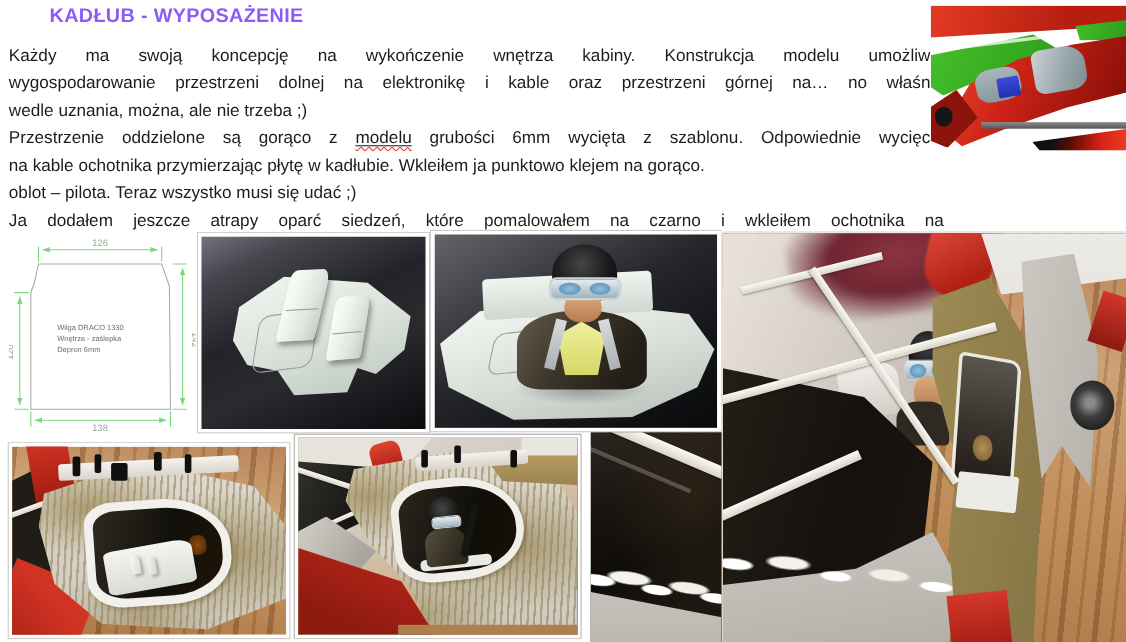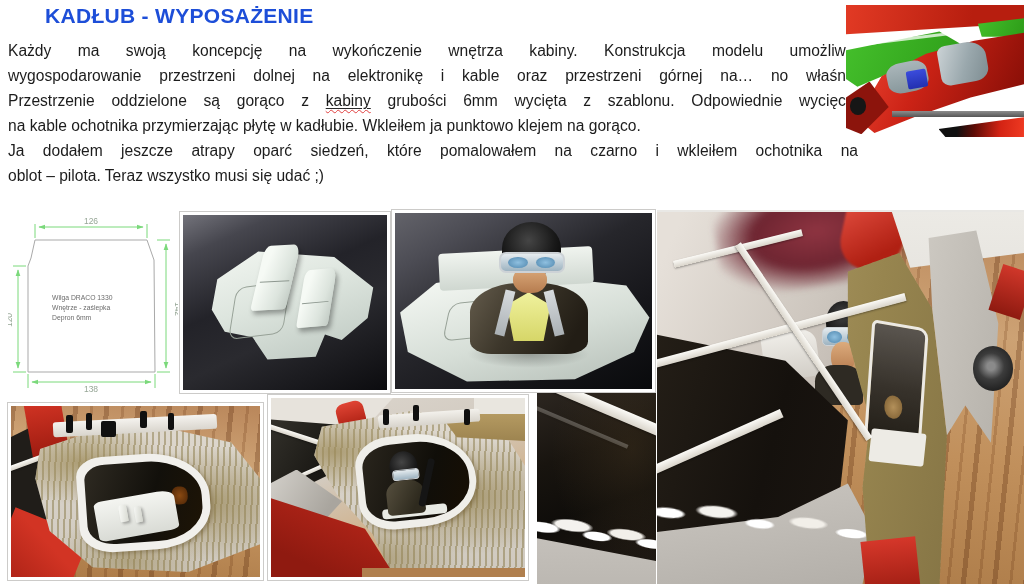--- a/index.html
+++ b/index.html
@@ -2,21 +2,21 @@
 <html><head>
 <meta charset="utf-8">
 <style>
   html,body{margin:0;padding:0;background:#fff;}
   #page{position:relative;width:1024px;height:584px;background:#fff;overflow:hidden;
         font-family:"Liberation Sans","DejaVu Sans",sans-serif;}
   .ab{position:absolute;}
   i.ab{display:block;font-style:normal;}
 
   
-  #title{left:45px;top:4px;font-size:21px;font-weight:bold;color:#1d4ed8;letter-spacing:.3px;}
+  #title{left:45px;top:4px;font-size:18px;font-weight:bold;color:#8b5cf6;letter-spacing:.3px;}
   #bodytext{left:8px;top:38px;width:850px;color:#1c1c1c;font-size:15.6px;line-height:25px;}
   .tl{display:block;height:25px;overflow:visible;}
   .just{text-align:justify;text-align-last:justify;}
   .norm{white-space:nowrap;}
   .uword{text-decoration:underline;text-decoration-color:#2a2a2a;text-decoration-thickness:1px;text-underline-offset:2px;}
   .uword .wavy{text-decoration:underline wavy #e04040;text-decoration-thickness:1px;text-underline-offset:3px;}
 
   
   .photo{position:absolute;overflow:hidden;box-sizing:border-box;background:#222;}
   .framed{border:3px solid #fff;box-shadow:0 0 0 1px #cccbc9;}
@@ -220,24 +220,25 @@
 </head>
 <body>
 
 <div id="page">
 
   <div class="ab" id="title">KADŁUB - WYPOSAŻENIE</div>
 
   <div class="ab" id="bodytext">
     <span class="tl just">Każdy ma swoją koncepcję na wykończenie wnętrza kabiny. Konstrukcja modelu umożliwia</span>
     <span class="tl just">wygospodarowanie przestrzeni dolnej na elektronikę i kable oraz przestrzeni górnej na… no właśnie</span>
-    <span class="tl just"><span>Przestrzenie oddzielone są gorąco z </span><span class="uword"><span class="wavy">kabiny</span></span><span> grubości 6mm wycięta z szablonu. Odpowiednie wycięcia</span></span>
+    <span class="tl norm">wedle uznania, można, ale nie trzeba ;)</span>
+    <span class="tl just"><span>Przestrzenie oddzielone są gorąco z </span><span class="uword"><span class="wavy">modelu</span></span><span> grubości 6mm wycięta z szablonu. Odpowiednie wycięcia</span></span>
     <span class="tl norm">na kable ochotnika przymierzając płytę w kadłubie. Wkleiłem ja punktowo klejem na gorąco.</span>
+    <span class="tl norm">oblot – pilota. Teraz wszystko musi się udać ;)</span>
     <span class="tl just">Ja dodałem jeszcze atrapy oparć siedzeń, które pomalowałem na czarno i wkleiłem ochotnika na</span>
-    <span class="tl norm">oblot – pilota. Teraz wszystko musi się udać ;)</span>
   </div>
 
   <div class="photo" id="render">
     <i class="ab r-topwing"></i>
     <i class="ab r-green r-g1"></i>
     <i class="ab r-green r-g2"></i>
     <i class="ab r-fus"></i>
     <i class="ab r-seam"></i>
     <i class="ab r-nose"></i>
     <i class="ab r-intake"></i>

